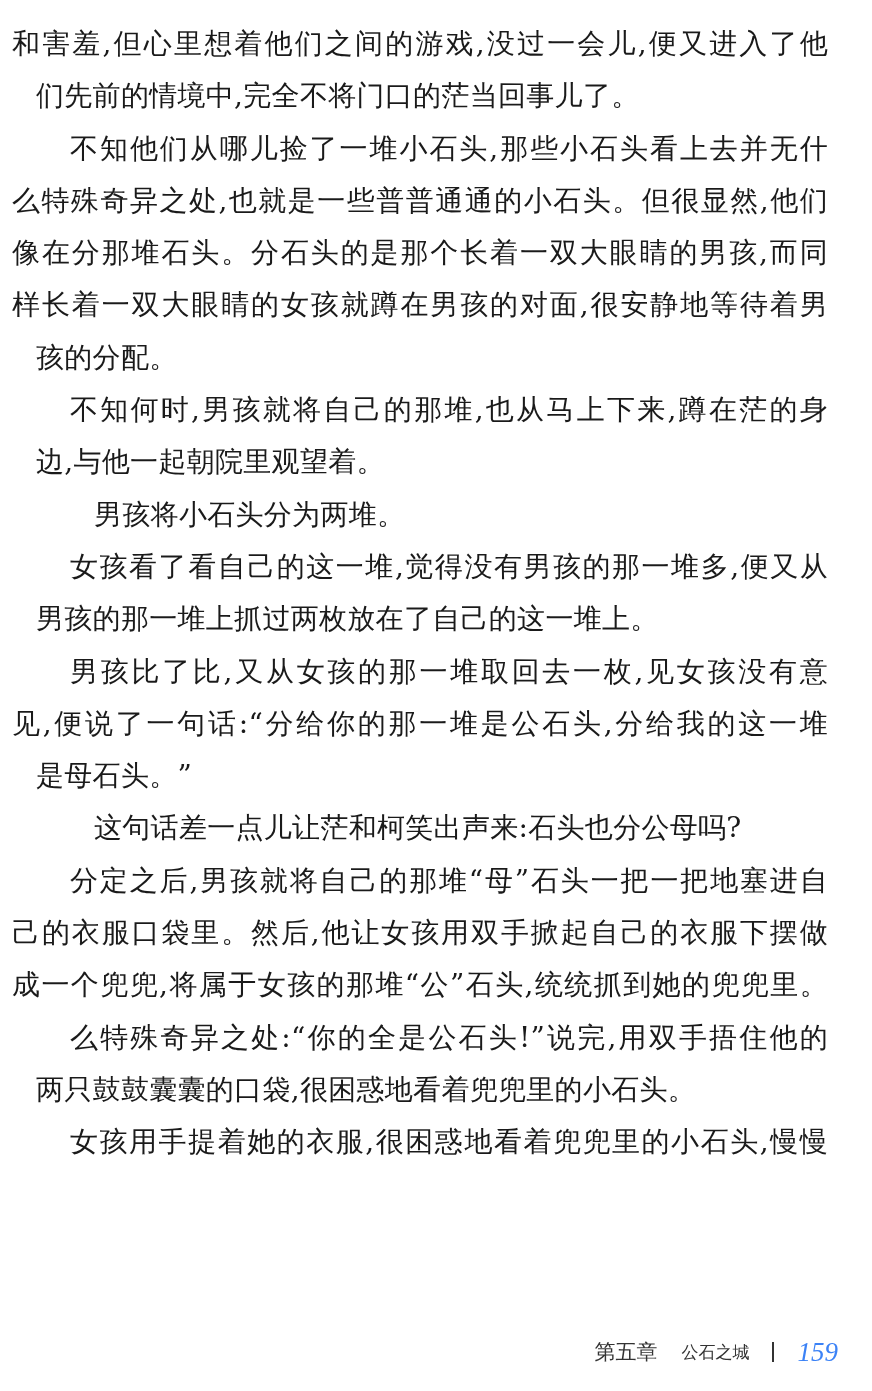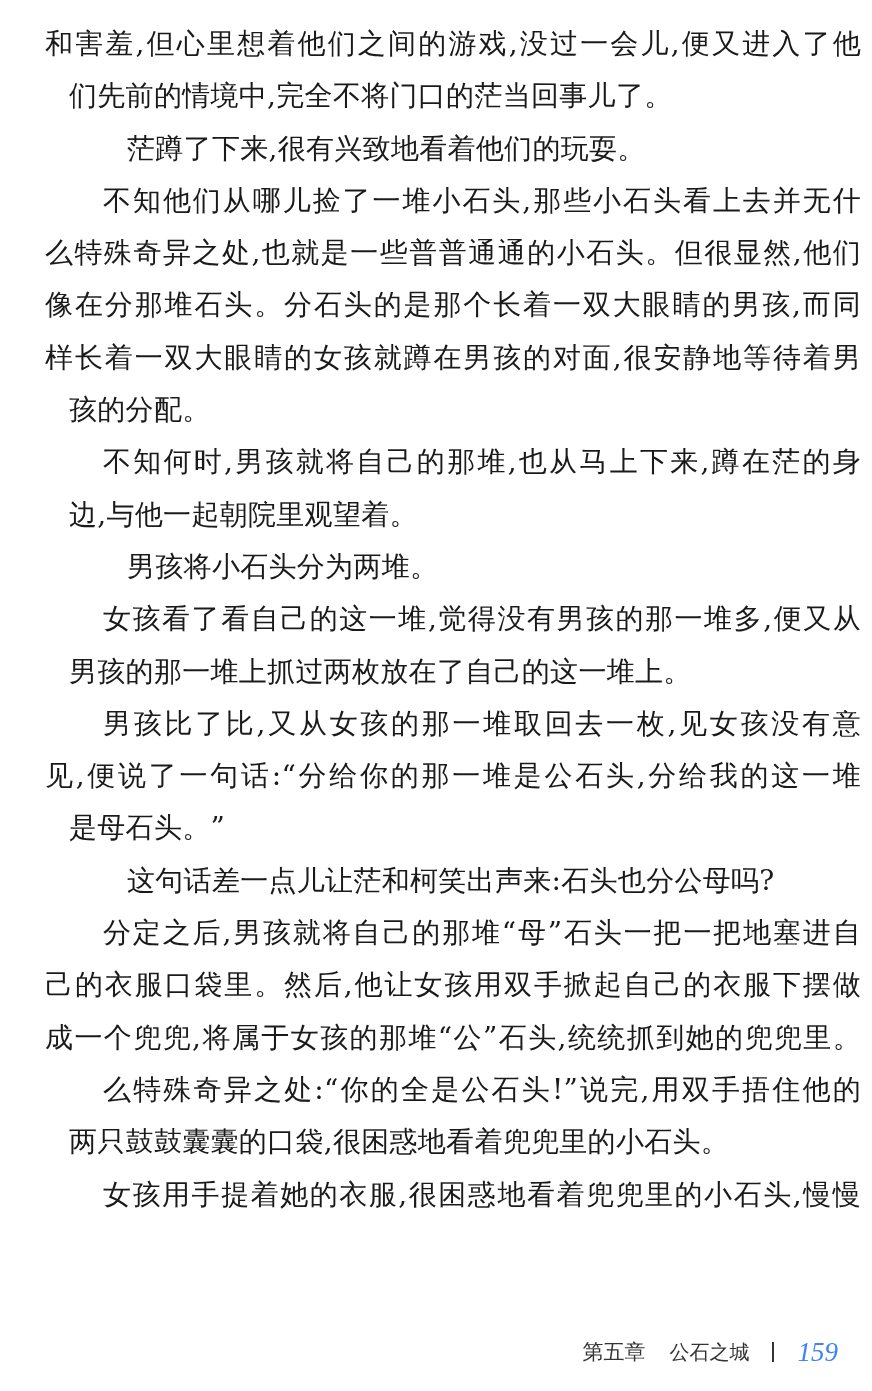--- a/index.html
+++ b/index.html
@@ -7,21 +7,21 @@
       width: 872px;
       height: 1391px;
       background: #ffffff;
       position: relative;
       overflow: hidden;
       font-family: "DejaVu Serif", "Liberation Serif", serif;
       color: #1a1a1a;
     }
     .page-body {
       position: absolute;
-      left: 45px;
+      left: 12px;
       top: 18px;
       width: 816px;
     }
     .line {
       height: 52.3px;
       line-height: 52.3px;
       font-size: 28px;
       white-space: nowrap;
       letter-spacing: 0.3px;
       text-align: justify;
@@ -32,38 +32,37 @@
     .footer {
       position: absolute;
       right: 34px;
       top: 1332px;
       height: 40px;
       display: flex;
       align-items: center;
       color: #333;
     }
     .footer .chapter { font-size: 21px; font-family: "DejaVu Sans", "Liberation Sans", sans-serif; }
-    .footer .chapter-title { font-size: 20px; margin-left: 24px; font-family: Liberation Sans, sans-serif; }
+    .footer .chapter-title { font-size: 17px; margin-left: 24px; font-family: Liberation Sans, sans-serif; }
     .footer .divider {
       width: 2px; height: 20px; background: #333; margin: 0 24px 0 22px;
     }
     .footer .page-number {
       font-family: "Liberation Serif", "DejaVu Serif", serif;
       font-style: italic;
       font-size: 27px;
       color: #3b82f6;
     }
   </style>
 </head>
 <body>
 
 <div class="page-body" id="page-body">
     <div class="line">和害羞,但心里想着他们之间的游戏,没过一会儿,便又进入了他</div>
     <div class="line last">们先前的情境中,完全不将门口的茫当回事儿了。</div>
-    <div class="line indent last">茫蹲了下来,很有兴致地看着他们的玩耍。</div>
     <div class="line indent">不知他们从哪儿捡了一堆小石头,那些小石头看上去并无什</div>
     <div class="line">么特殊奇异之处,也就是一些普普通通的小石头。但很显然,他们</div>
     <div class="line">像在分那堆石头。分石头的是那个长着一双大眼睛的男孩,而同</div>
     <div class="line">样长着一双大眼睛的女孩就蹲在男孩的对面,很安静地等待着男</div>
     <div class="line last">孩的分配。</div>
     <div class="line indent">不知何时,男孩就将自己的那堆,也从马上下来,蹲在茫的身</div>
     <div class="line last">边,与他一起朝院里观望着。</div>
     <div class="line indent last">男孩将小石头分为两堆。</div>
     <div class="line indent">女孩看了看自己的这一堆,觉得没有男孩的那一堆多,便又从</div>
     <div class="line last">男孩的那一堆上抓过两枚放在了自己的这一堆上。</div>

